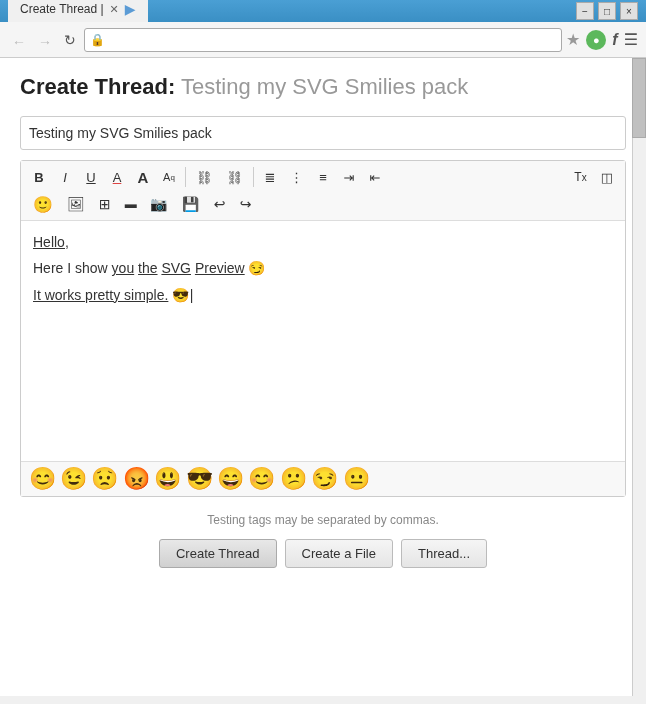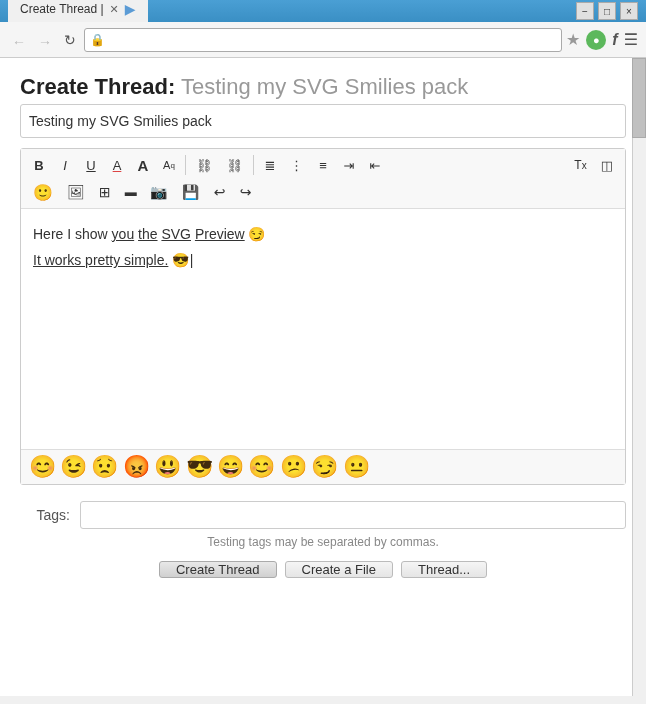--- a/index.html
+++ b/index.html
@@ -118,21 +118,21 @@
       padding: 16px 20px;
       height: calc(704px - 30px - 36px);
       overflow-y: auto;
       position: relative;
     }
 
     .page-title {
       font-size: 22px;
       font-weight: normal;
       color: #333;
-      margin-bottom: 4px;
+      margin-bottom: 16px;
     }
     .page-title-main { color: #222; font-weight: 600; }
     .page-title-sub { color: #999; font-weight: normal; }
 
     
     .subject-input {
       width: 100%;
       height: 34px;
       border: 1px solid #ccc;
       border-radius: 3px;
@@ -248,21 +248,21 @@
       margin-bottom: 12px;
     }
 
     
     .bottom-buttons {
       display: flex;
       justify-content: center;
       gap: 8px;
     }
     .btn {
-      padding: 0 16px;
+      padding: 6px 16px;
       border-radius: 3px;
       font-size: 13px;
       cursor: pointer;
       border: 1px solid #bbb;
     }
     .btn-primary {
       background: linear-gradient(to bottom, #e8e8e8, #d0d0d0);
       color: #333;
       border-color: #aaa;
       font-weight: 500;
@@ -373,20 +373,21 @@
         <button class="tb-btn" title="Insert Table" style="font-size:14px;">⊞</button>
         <button class="tb-btn" title="Horizontal Rule" style="font-size:12px; font-weight:bold;">▬</button>
         <button class="tb-btn" title="Photo" style="font-size:14px;">📷</button>
         <button class="tb-btn" title="Save" style="font-size:14px;">💾</button>
         <button class="tb-btn" title="Undo" style="font-size:14px;">↩</button>
         <button class="tb-btn" title="Redo" style="font-size:14px;">↪</button>
       </div>
     </div>
 
     <div class="editor-body" contenteditable="true" style="">
+      <p><span class="text-underline">Hello,</span></p>
       <p></p>
       <p>Here I show <span class="text-underline">you</span> <span class="text-underline">the</span> <span class="text-underline">SVG</span> <span class="text-underline">Preview</span> 😏</p>
       <p></p>
       <p><span class="text-underline">It works pretty simple.</span> 😎|</p>
     </div>
 
     <div class="emoji-bar">
       <span class="emoji-item">😊</span>
       <span class="emoji-item">😉</span>
       <span class="emoji-item">😟</span>
@@ -395,24 +396,20 @@
       <span class="emoji-item">😎</span>
       <span class="emoji-item">😄</span>
       <span class="emoji-item">😊</span>
       <span class="emoji-item">😕</span>
       <span class="emoji-item">😏</span>
       <span class="emoji-item">😐</span>
     </div>
   </div>
 
   
-  <div class="tags-row">
-    <label class="tags-label">Tags:</label>
-    <input type="text" class="tags-input" style="">
-  </div>
   <div class="tags-hint">Testing tags may be separated by commas.</div>
 
   
   <div class="bottom-buttons">
     <button class="btn btn-primary">Create Thread</button>
     <button class="btn btn-secondary">Create a File</button>
     <button class="btn btn-secondary">Thread...</button>
   </div>
 
 </div>

